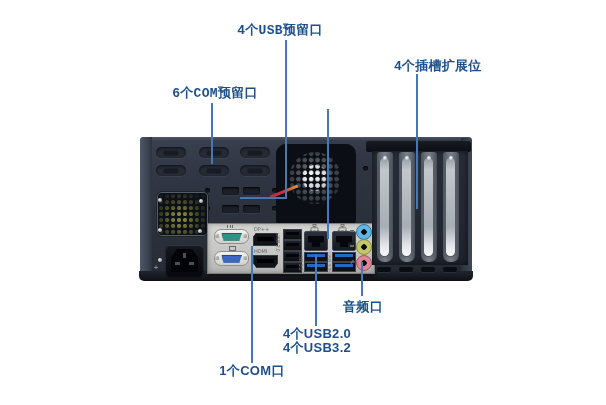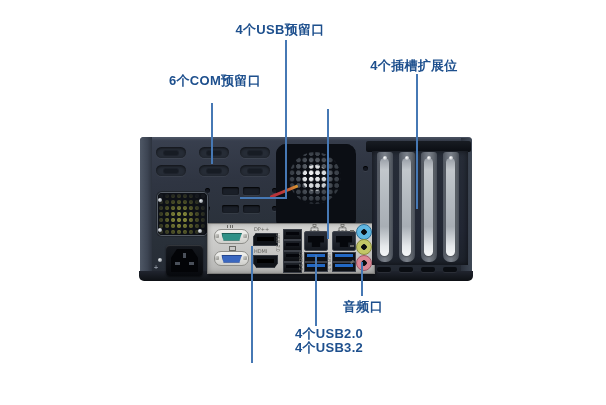--- a/index.html
+++ b/index.html
@@ -122,29 +122,30 @@
       background:linear-gradient(180deg,#989ea6 0%,#c2c7cc 12%,#b2b8be 45%,#a8aeb5 70%,#e5e8eb 90%,#f5f7f8 100%);
       box-shadow:0 1px 2px rgba(0,0,0,.4);}
   .vent{position:absolute;top:267px;width:14px;height:5px;background:#0a0d12;border-radius:2px;z-index:2;
       box-shadow:0 1px 0 rgba(255,255,255,.06);}
 </style>
 </head>
 <body>
 
 <div class="stage">
 
-  <div class="callout" style="left:280px;top:21px;">4个USB预留口</div>
-  <div class="callout" style="left:414px;top:57px;">4个插槽扩展位</div>
-  <div class="callout" style="left:215px;top:72px;">6个COM预留口</div>
+  <div class="callout" style="left:280px;top:21px;font-family:Liberation Mono, monospace;">4个USB预留口</div>
+  <div class="callout" style="left:438px;top:57px;">4个插槽扩展位</div>
+  <div class="callout" style="left:215px;top:84px;font-family:Liberation Mono, monospace;">6个COM预留口</div>
   <div class="callout" style="left:363px;top:298px;">音频口</div>
-  <div class="callout two" style="left:317px;top:327px;margin-left:12px;">
+  <div class="callout two" style="left:317px;top:327px;">
     <span style="display:block">4个USB2.0</span>
     <span style="display:block">4个USB3.2</span>
   </div>
   <div class="callout two" style="left:252px;top:364px;">
+    <span style="display:block">1个COM口</span>
   </div>
 
   <div class="leader lv" style="left:211px;top:103px;height:61px;"></div>
   <div class="leader lv" style="left:285px;top:40px;height:159px;"></div>
   <div class="leader lh" style="left:240px;top:197px;width:47px;"></div>
   <div class="leader lv" style="left:327px;top:109px;height:130px;"></div>
   <div class="leader lv" style="left:416px;top:74px;height:135px;"></div>
   <div class="leader lv" style="left:361px;top:262px;height:34px;"></div>
   <div class="leader lv" style="left:315px;top:255px;height:71px;"></div>
   <div class="leader lv" style="left:251px;top:246px;height:117px;"></div>

